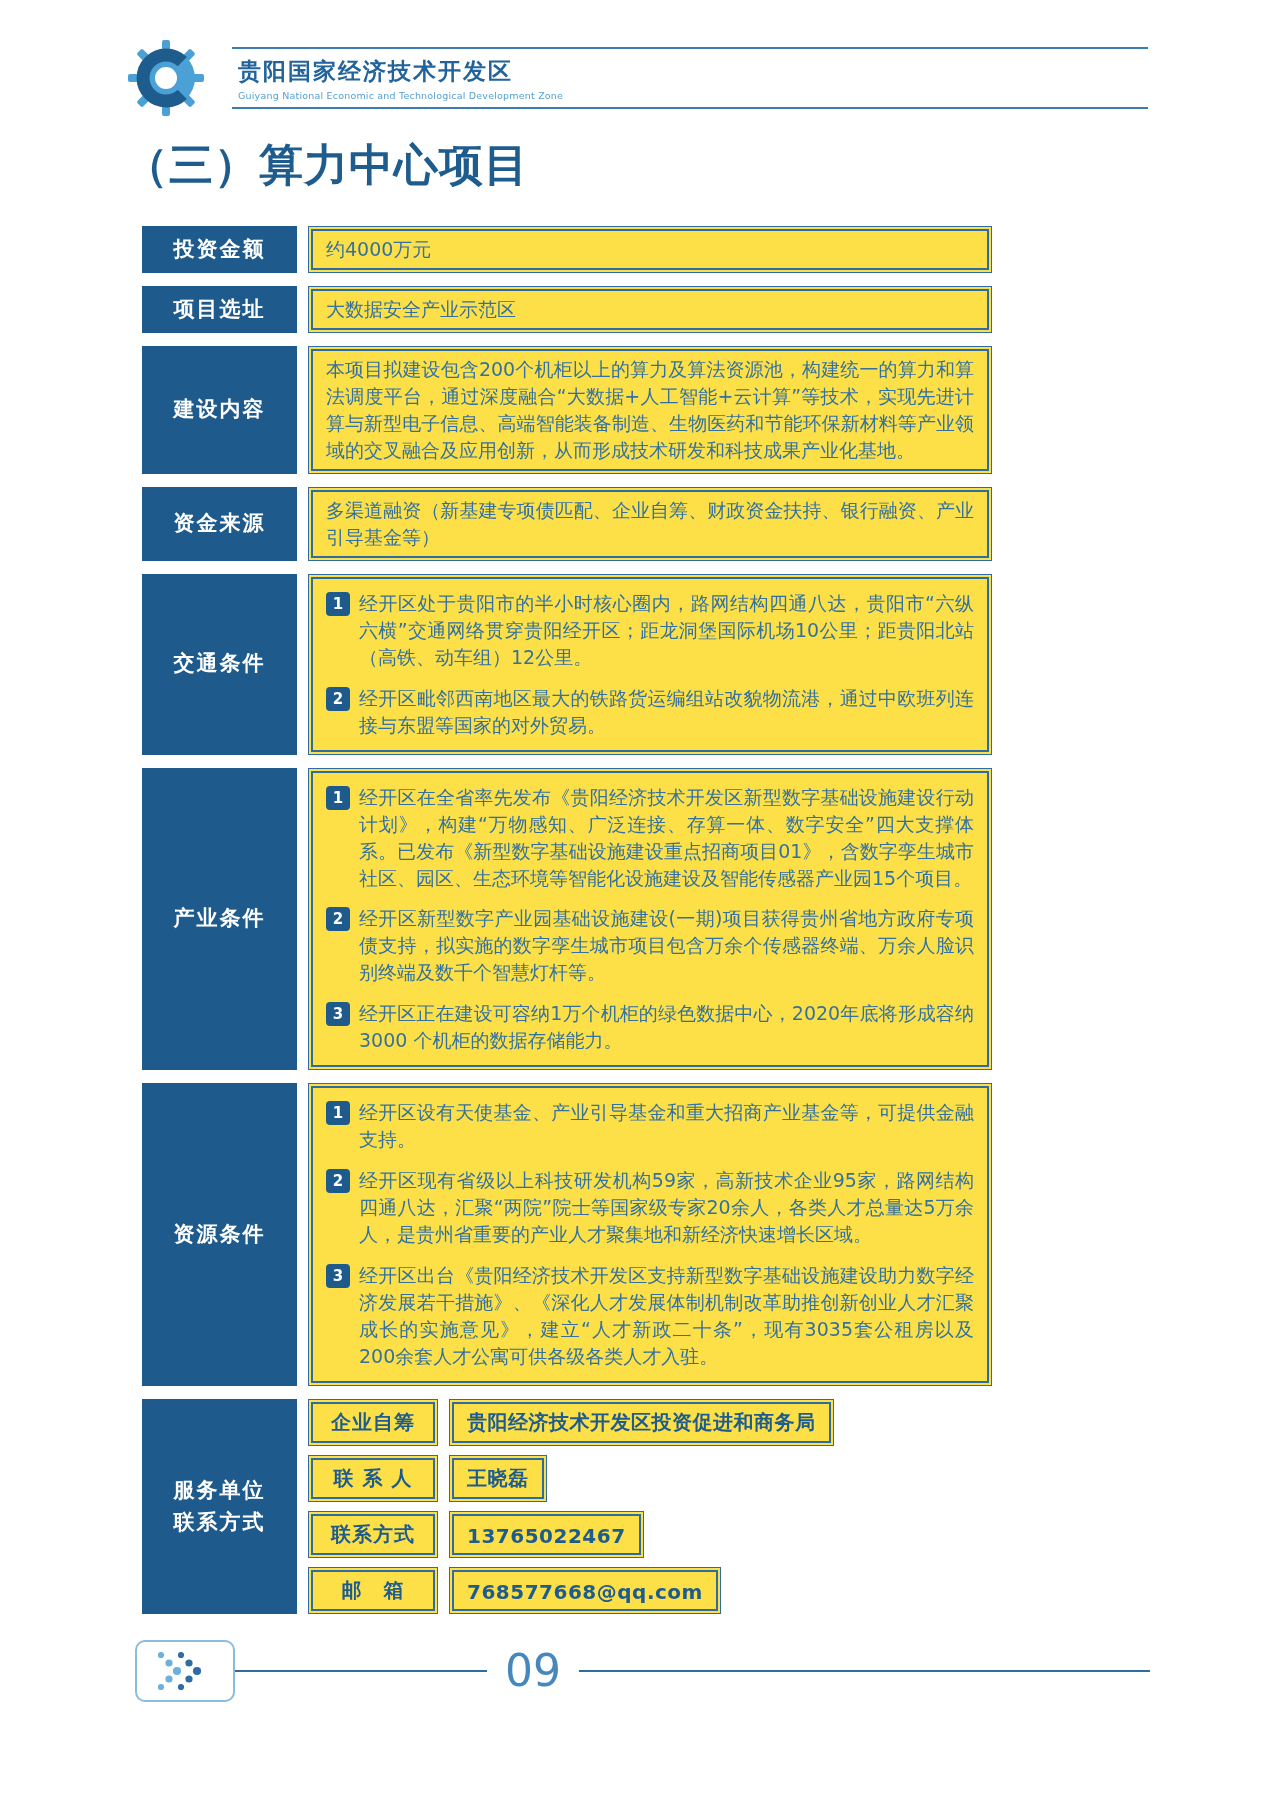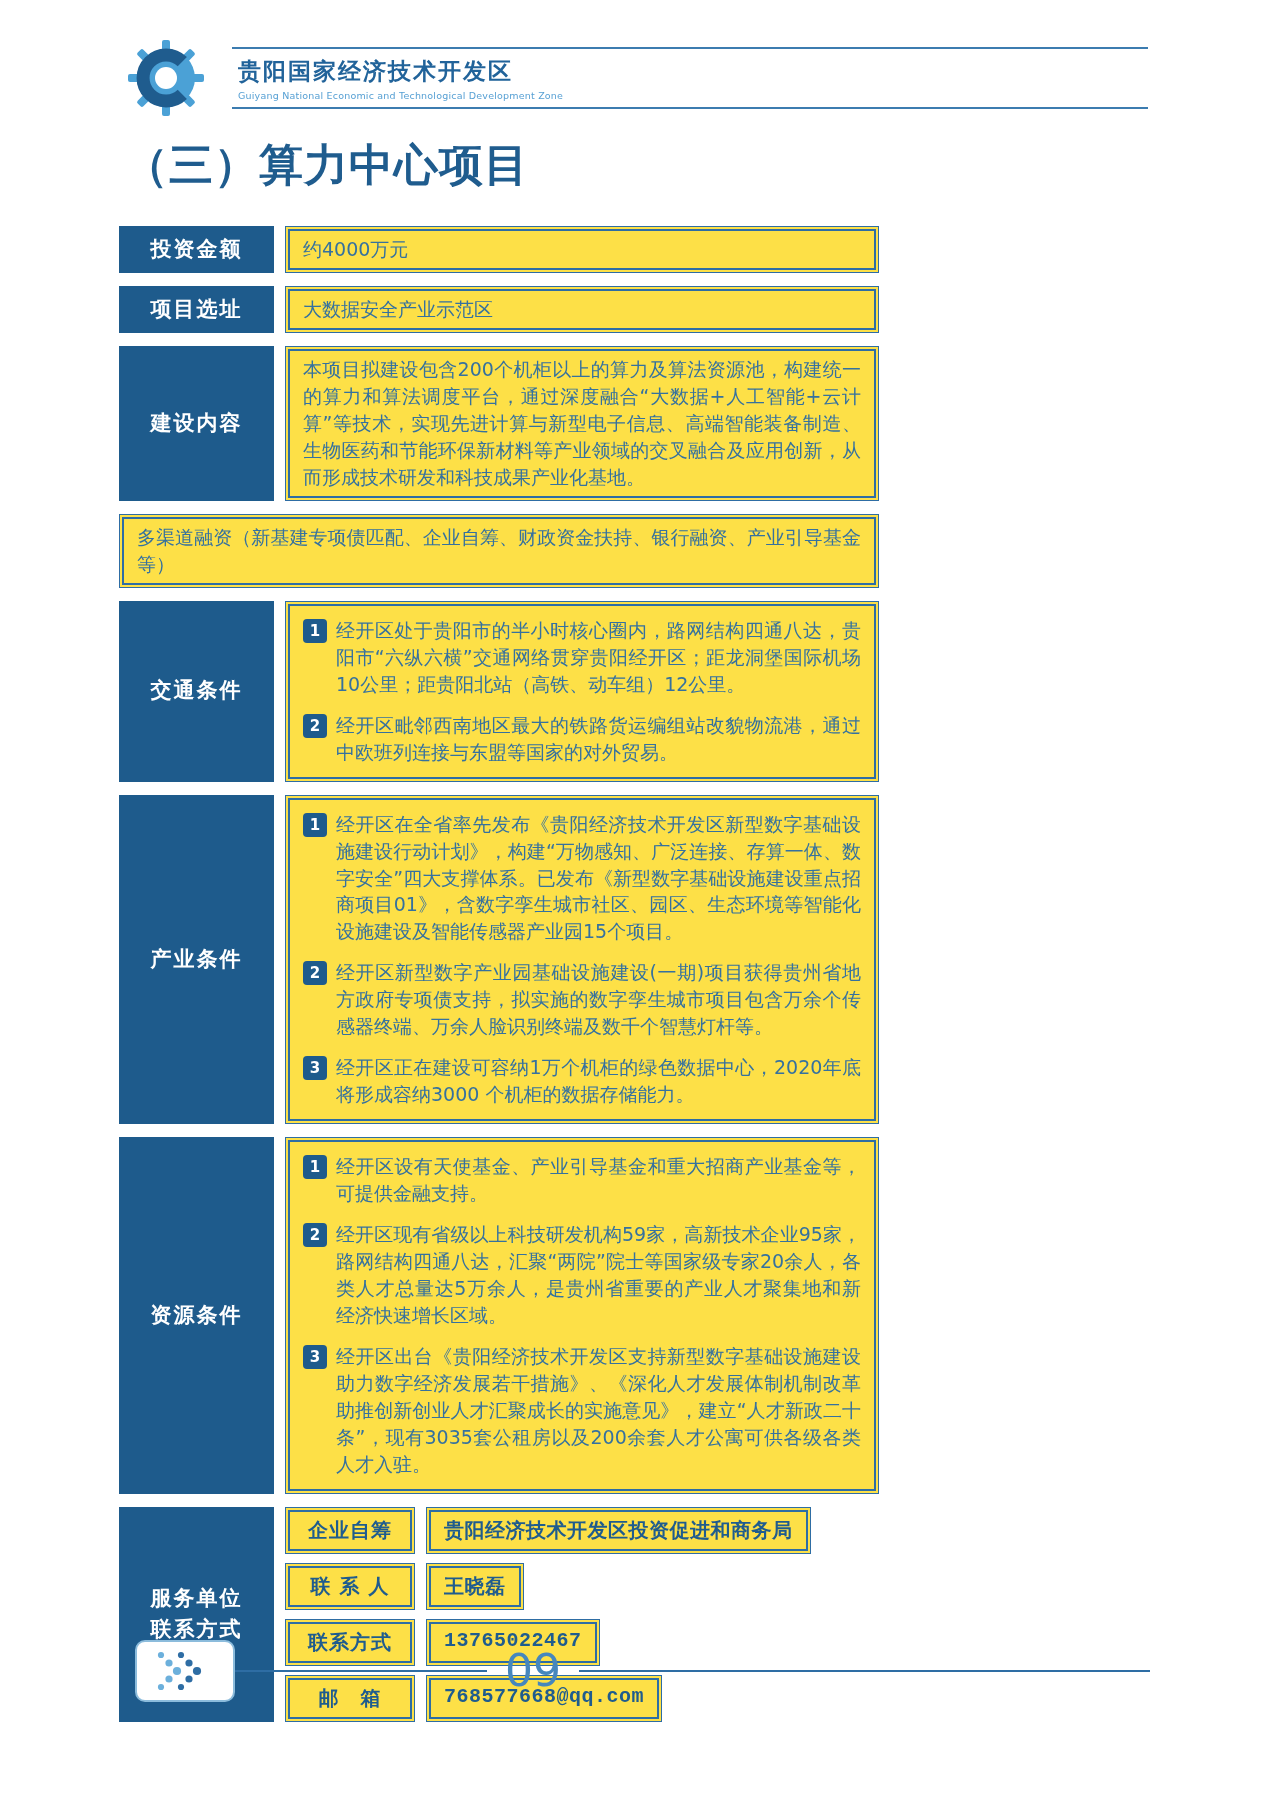--- a/index.html
+++ b/index.html
@@ -11,21 +11,21 @@
   }
   
   .header { position:absolute; left:128px; top:40px; right:132px; display:flex; align-items:center; gap:28px; }
   .logo { width:76px; height:76px; flex-shrink:0; }
   .org { flex:1; border-top:2px solid #3c7cb0; border-bottom:2px solid #3c7cb0; padding:7px 2px 6px 6px; }
   .org-cn { font-size:23px; font-weight:bold; color:#21639a; letter-spacing:2px; }
   .org-en { font-size:9.5px; color:#57a0d4; margin-top:3px; letter-spacing:0.2px; }
   
   .page-title { position:absolute; left:124px; top:136px; font-size:44px; font-weight:bold; color:#1f5c8e; letter-spacing:1px; }
   
-  .tbl { position:absolute; left:119px; top:226px; width:760px; }
+  .tbl { position:absolute; left:142px; top:226px; width:850px; }
   .row { display:flex; gap:11px; margin-bottom:13px; align-items:stretch; }
   .row-label {
     width:155px; flex-shrink:0; background:#1e5b8c; color:#ffffff;
     display:flex; flex-direction:column; align-items:center; justify-content:center;
     font-size:21px; font-weight:bold; letter-spacing:2px; line-height:1.5; text-align:center;
   }
   .cbox { flex:1; border:1px solid #2e6da4; padding:2px; background:#fde047; display:flex; }
   .cbox-in { flex:1; border:2px solid #2e6da4; padding:5px 13px; display:flex; flex-direction:column; justify-content:center; }
   .txt { color:#35719f; font-size:19px; line-height:1.42; text-align:justify; }
   .simple .cbox-in { min-height:32px; }
@@ -37,21 +37,21 @@
     display:flex; align-items:center; justify-content:center;
   }
   .item .txt { flex:1; }
   
   .contact-fields { flex:1; display:flex; flex-direction:column; gap:9px; }
   .cfield { display:flex; gap:11px; flex:1; }
   .cfield .cbox { flex:none; }
   .flabel { width:130px; }
   .flabel .cbox-in { align-items:center; justify-content:center; flex-direction:row; min-height:34px; }
   .fvalue { flex:1 1 auto; }
-  .fvalue .cbox-in { justify-content:flex-start;font-family:Liberation Mono, monospace; }
+  .fvalue .cbox-in { justify-content:flex-end; }
   .ctext { color:#1f5c8e; font-size:20px; font-weight:bold; letter-spacing:1px; }
   .fvalue .ctext { letter-spacing:0.5px; }
   
   .footer { position:absolute; left:135px; right:130px; top:1636px; height:70px; display:flex; align-items:center; }
   .chev-box {
     width:100px; height:62px; border:2px solid #8cbcdc; border-radius:10px;
     display:flex; align-items:center; justify-content:center; flex-shrink:0; background:#fff;
   }
   .fline { height:2px; background:#2e6da4; }
   .fline.left { width:252px; }
@@ -110,20 +110,21 @@
     <div class="row">
       <div class="row-label">建设内容</div>
       <div class="cbox">
         <div class="cbox-in">
             <div class="txt">本项目拟建设包含200个机柜以上的算力及算法资源池，构建统一的算力和算法调度平台，通过深度融合“大数据+人工智能+云计算”等技术，实现先进计算与新型电子信息、高端智能装备制造、生物医药和节能环保新材料等产业领域的交叉融合及应用创新，从而形成技术研发和科技成果产业化基地。</div>
           </div>
       </div>
     </div>
 
     <div class="row">
+      <div class="row-label">资金来源</div>
       <div class="cbox">
         <div class="cbox-in">
             <div class="txt">多渠道融资（新基建专项债匹配、企业自筹、财政资金扶持、银行融资、产业引导基金等）</div>
           </div>
       </div>
     </div>
 
     <div class="row items">
       <div class="row-label">交通条件</div>
       <div class="cbox">

